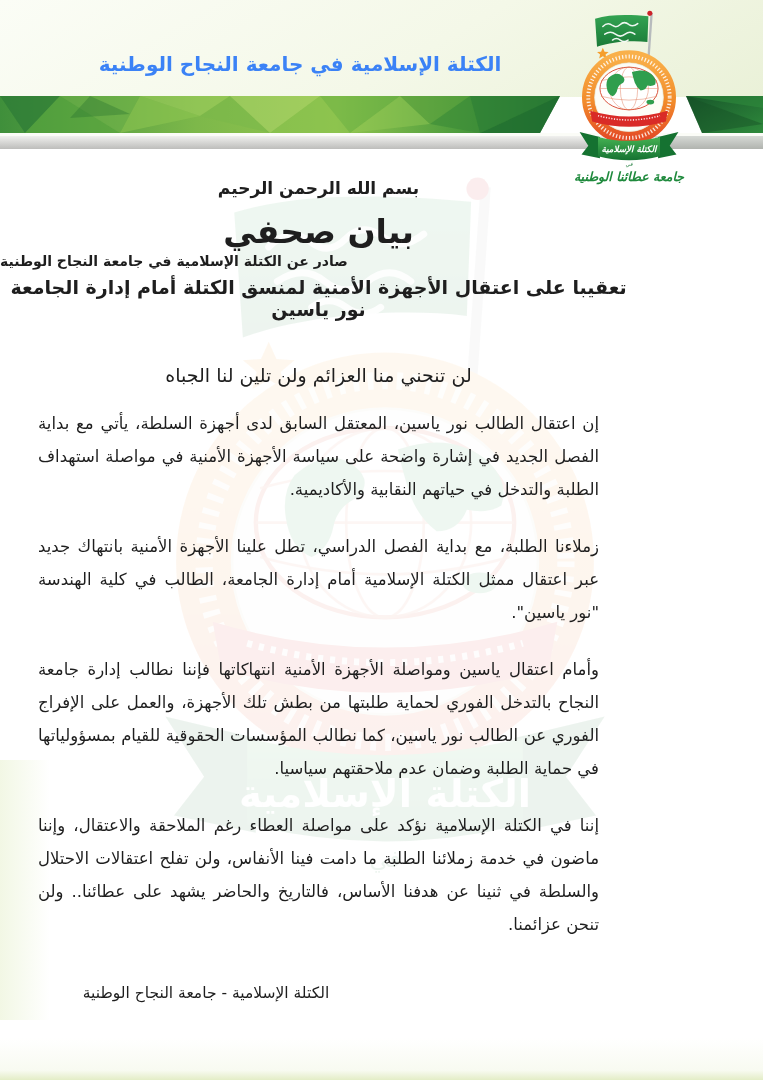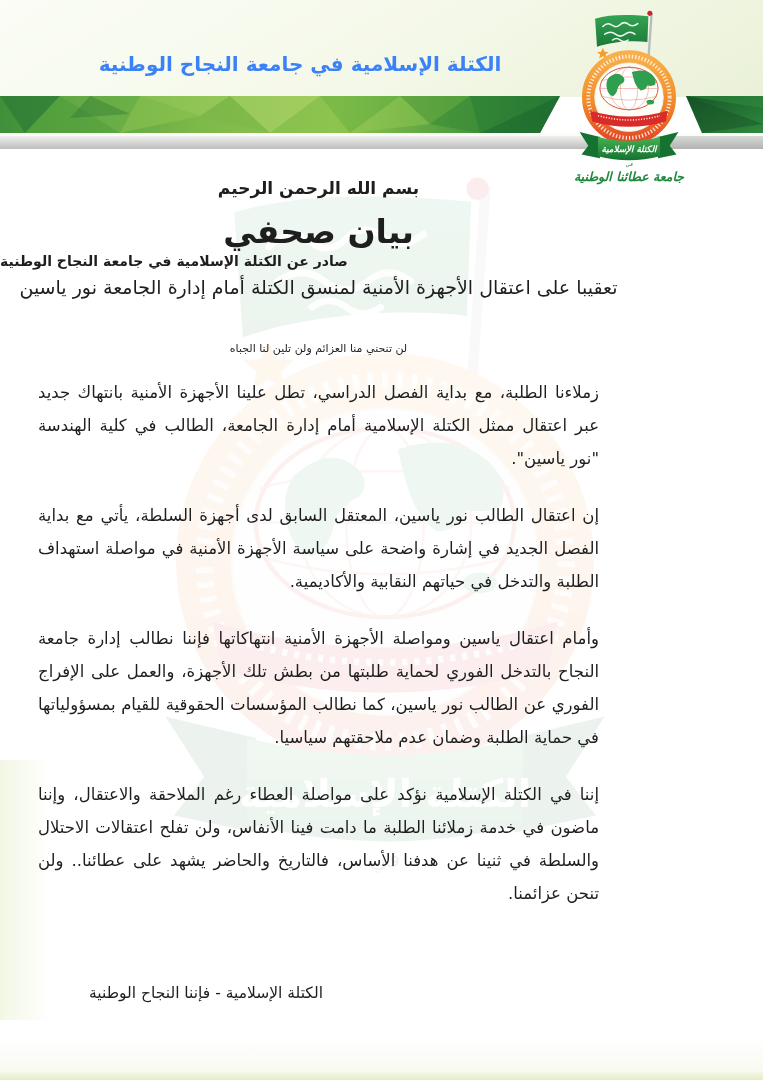--- a/index.html
+++ b/index.html
@@ -34,22 +34,22 @@
   
   .watermark{
     position:absolute;top:165px;left:105px;
     opacity:0.075;z-index:0;pointer-events:none;
   }
   
   .content{position:absolute;top:0;left:0;width:637px;z-index:2;color:#1e1e1e;}
   .basmala{margin-top:178px;text-align:center;font-size:17px;font-weight:bold;}
   .doc-title{margin-top:16px;text-align:center;font-size:33px;font-weight:bold;line-height:1.1;}
   .doc-subtitle{margin-top:3px;text-align:left;font-size:14px;font-weight:bold;}
-  .doc-subject{margin-top:7px;text-align:center;font-size:19px;font-weight:normal;}
-  .slogan{margin-top:44px;text-align:center;font-size:11px;}
+  .doc-subject{margin-top:7px;text-align:center;font-size:19px;font-weight:bold;}
+  .slogan{margin-top:44px;text-align:center;font-size:19px;}
   .body-par{
     margin:24px 38px 0 38px;
     font-size:16.5px;line-height:33px;
     text-align:justify;text-align-last:right;
   }
   .body-par:first-of-type{margin-top:21px;}
   
   .footer{
     position:absolute;left:28px;top:984px;width:356px;
     text-align:center;color:#1e1e1e;z-index:2;
@@ -192,25 +192,25 @@
     <div class="logo-caption">جامعة عطائنا الوطنية</div>
   </div>
 
   <div class="content">
     <div class="basmala">بسم الله الرحمن الرحيم</div>
     <div class="doc-title">بيان صحفي</div>
     <div class="doc-subtitle">صادر عن الكتلة الإسلامية في جامعة النجاح الوطنية</div>
     <div class="doc-subject">تعقيبا على اعتقال الأجهزة الأمنية لمنسق الكتلة أمام إدارة الجامعة نور ياسين</div>
     <div class="slogan">لن تنحني منا العزائم ولن تلين لنا الجباه</div>
 
+    <p class="body-par">إن اعتقال الطالب نور ياسين، المعتقل السابق لدى أجهزة السلطة، يأتي مع بداية الفصل الجديد في إشارة واضحة على سياسة الأجهزة الأمنية في مواصلة استهداف الطلبة والتدخل في حياتهم النقابية والأكاديمية.</p>
     <p class="body-par">زملاءنا الطلبة، مع بداية الفصل الدراسي، تطل علينا الأجهزة الأمنية بانتهاك جديد عبر اعتقال ممثل الكتلة الإسلامية أمام إدارة الجامعة، الطالب في كلية الهندسة "نور ياسين".</p>
-    <p class="body-par">إن اعتقال الطالب نور ياسين، المعتقل السابق لدى أجهزة السلطة، يأتي مع بداية الفصل الجديد في إشارة واضحة على سياسة الأجهزة الأمنية في مواصلة استهداف الطلبة والتدخل في حياتهم النقابية والأكاديمية.</p>
     <p class="body-par">وأمام اعتقال ياسين ومواصلة الأجهزة الأمنية انتهاكاتها فإننا نطالب إدارة جامعة النجاح بالتدخل الفوري لحماية طلبتها من بطش تلك الأجهزة، والعمل على الإفراج الفوري عن الطالب نور ياسين، كما نطالب المؤسسات الحقوقية للقيام بمسؤولياتها في حماية الطلبة وضمان عدم ملاحقتهم سياسيا.</p>
     <p class="body-par">إننا في الكتلة الإسلامية نؤكد على مواصلة العطاء رغم الملاحقة والاعتقال، وإننا ماضون في خدمة زملائنا الطلبة ما دامت فينا الأنفاس، ولن تفلح اعتقالات الاحتلال والسلطة في ثنينا عن هدفنا الأساس، فالتاريخ والحاضر يشهد على عطائنا.. ولن تنحن عزائمنا.</p>
   </div>
 
   <div class="footer">
-    <div class="footer-org">الكتلة الإسلامية - فإننا النجاح الوطنية</div>
+    <div class="footer-org">الكتلة الإسلامية - جامعة النجاح الوطنية</div>
   </div>
 
   <div class="left-tint"></div>
   <div class="bottom-tint"></div>
 </div>
 
 </body></html>

